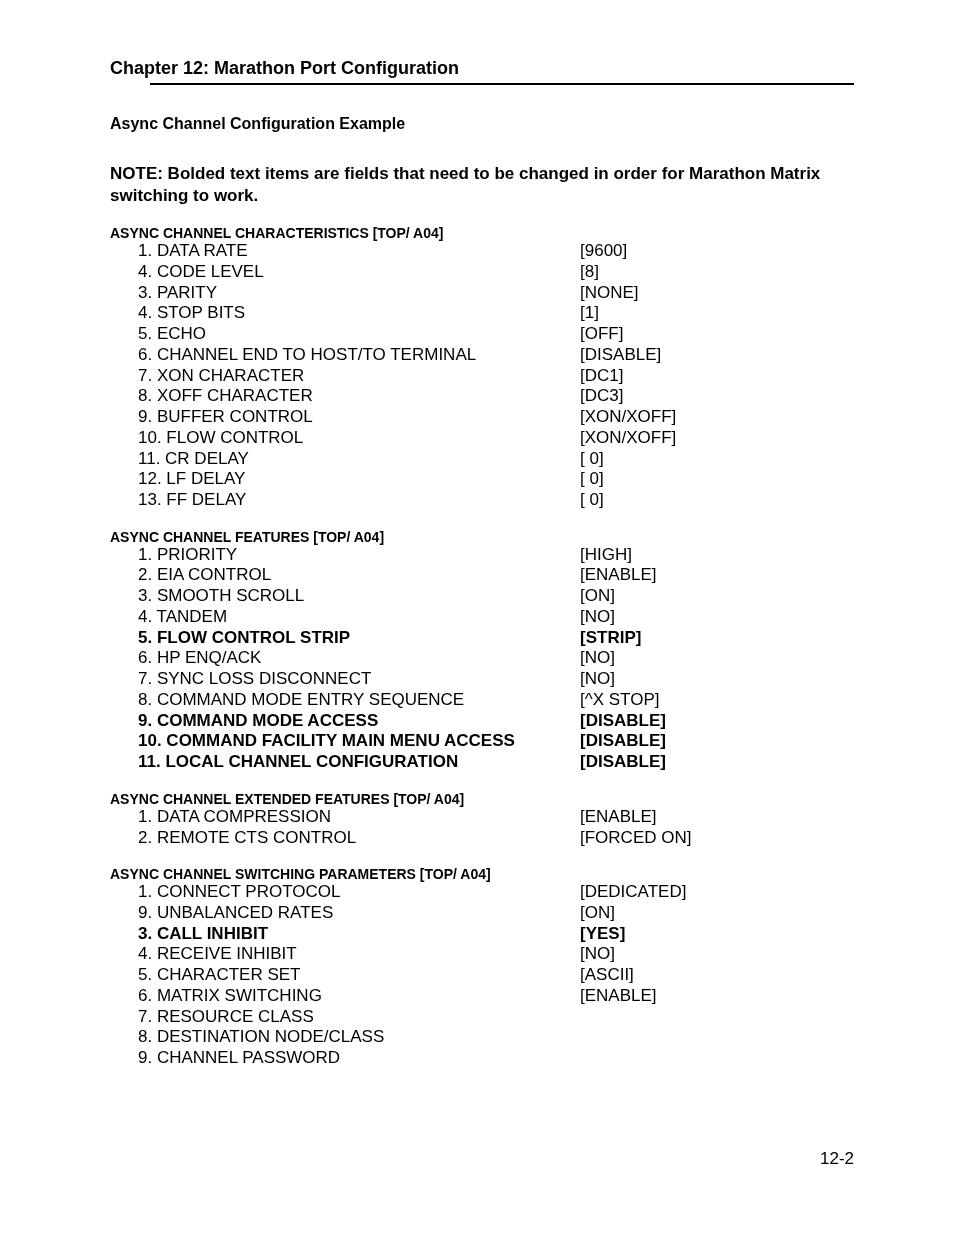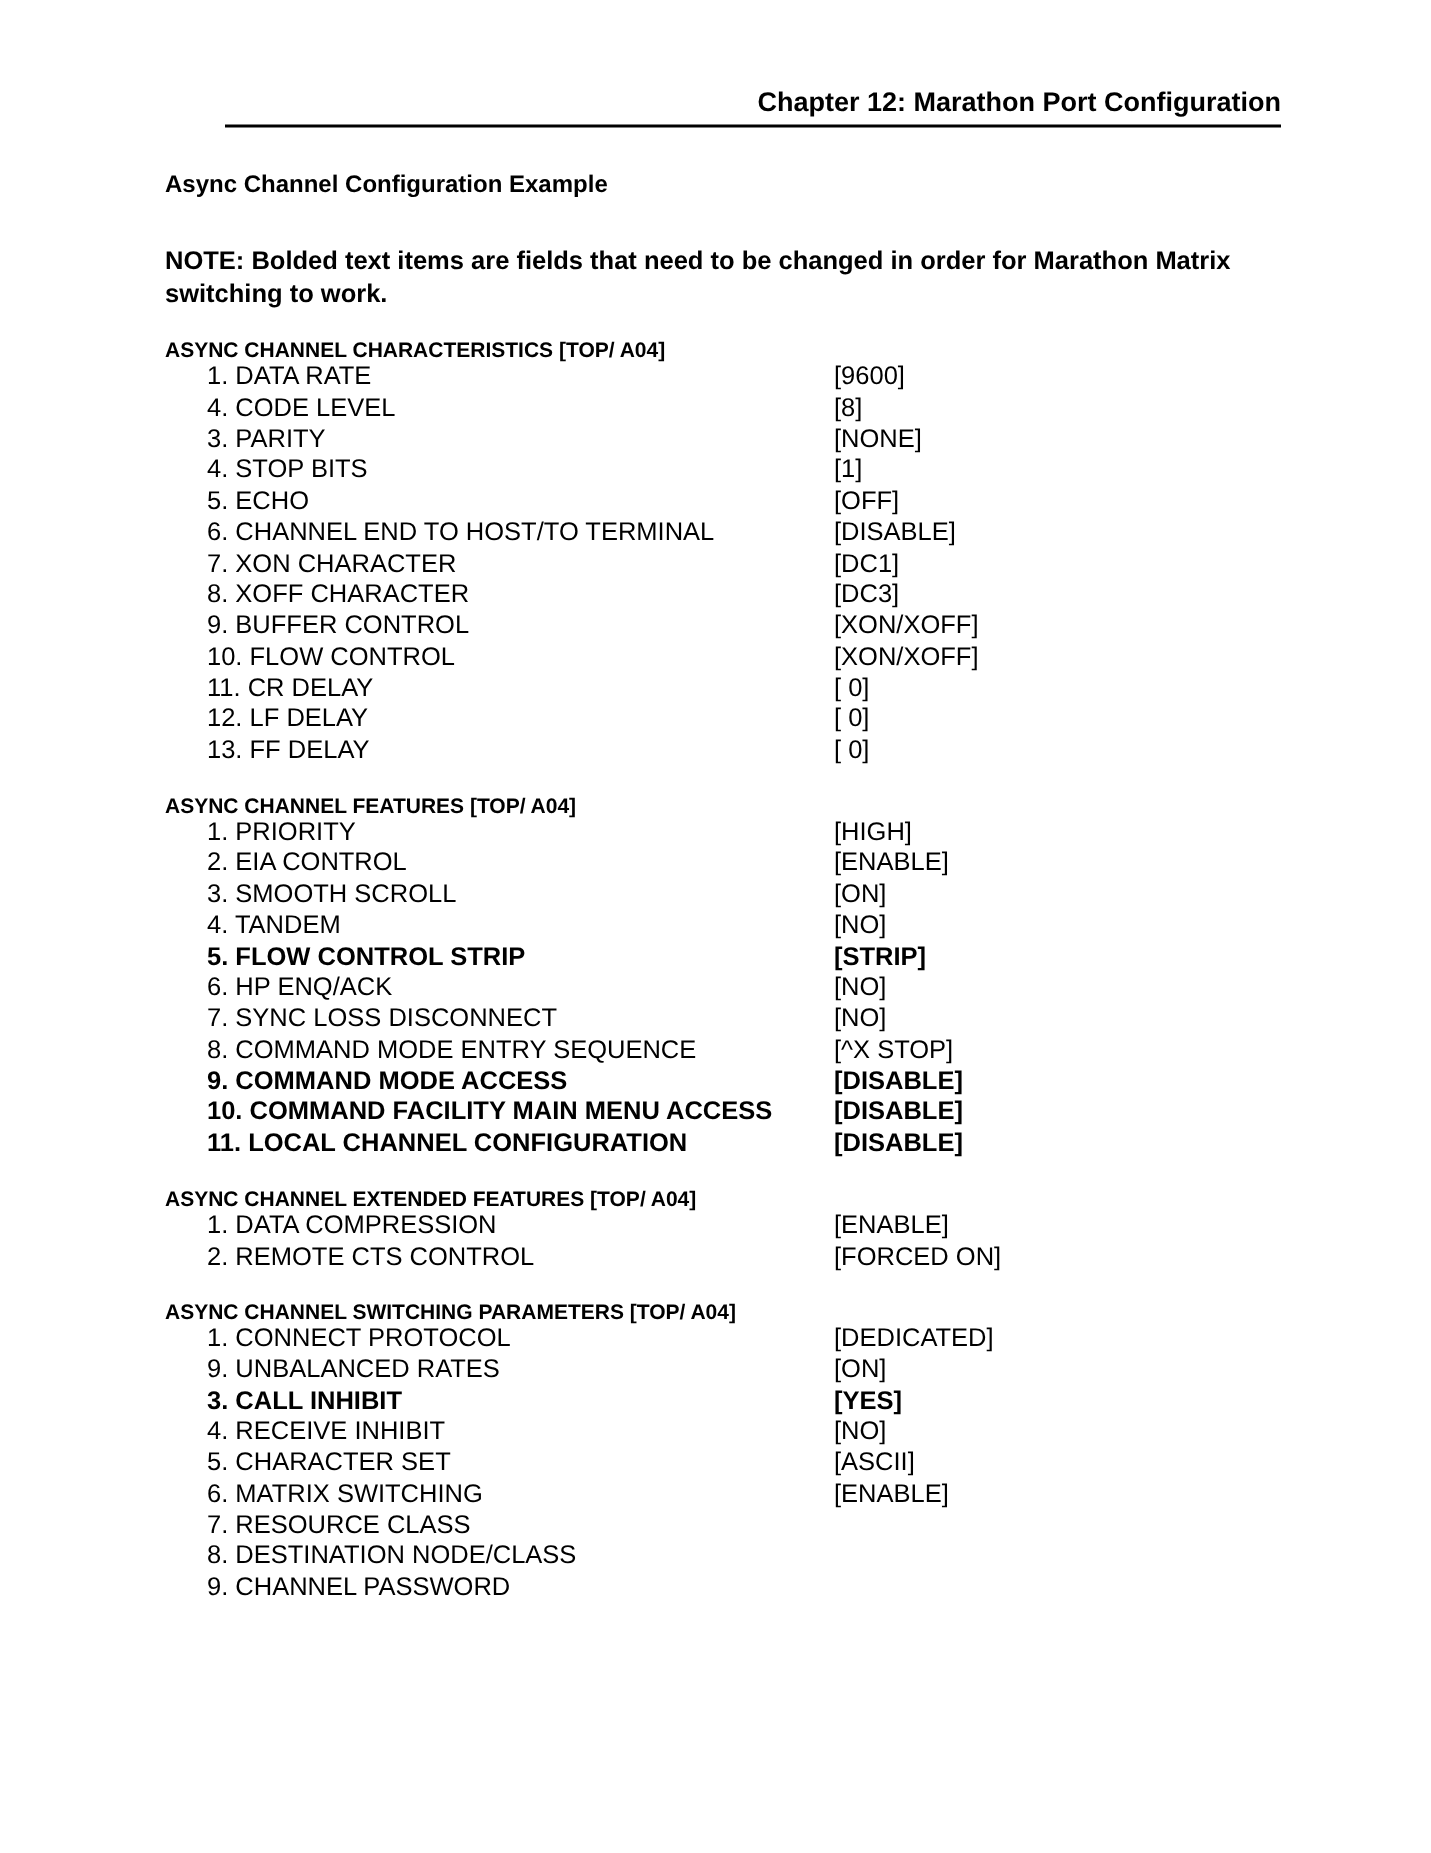--- a/index.html
+++ b/index.html
@@ -8,21 +8,21 @@
     background: #fff;
     font-family: Arial, Helvetica, sans-serif;
     color: #000;
     width: 954px;
   }
   .page {
     padding: 58px 100px 40px 110px;
     box-sizing: border-box;
   }
   .chapter-header {
-    text-align: right;
+    text-align: left;
     font-weight: bold;
     font-size: 18px;
     margin-bottom: 4px;
   }
   .rule {
     border: none;
     border-top: 2px solid #000;
     margin: 0 0 30px 40px;
   }
   .main-title {
@@ -39,20 +39,21 @@
   .section-heading {
     font-size: 14px;
     font-weight: bold;
     margin: 18px 0 0 0;
   }
   .row {
     display: flex;
     font-size: 17px;
     line-height: 1.22;
     margin-left: 28px;
+    gap: 24px;
   }
   .row .label {
     width: 418px;
     flex: 0 0 418px;
   }
   .row .value {
     flex: 0 0 auto;
   }
   .bold .label, .bold .value {
     font-weight: bold;
@@ -215,13 +216,14 @@
       <div class="row">
         <div class="label">8. DESTINATION NODE/CLASS</div>
         <div class="value"></div>
       </div>
       <div class="row">
         <div class="label">9. CHANNEL PASSWORD</div>
         <div class="value"></div>
       </div>
     </div>
 
+  <div class="page-number">12-2</div>
 </div>
 
 </body></html>

